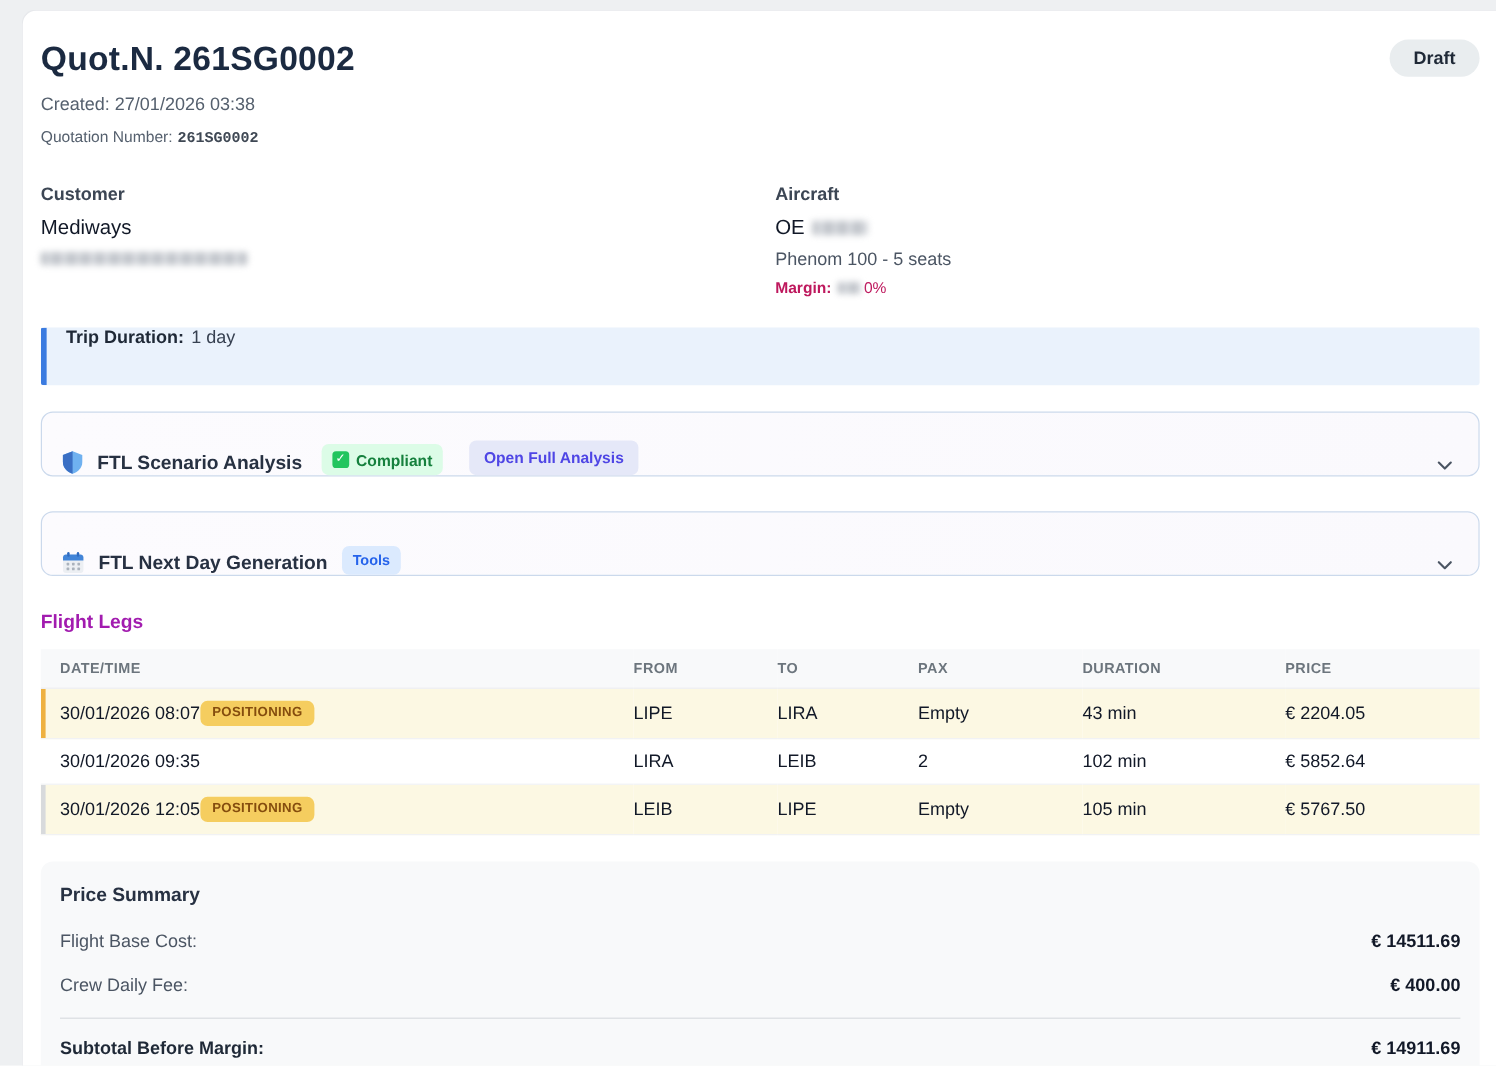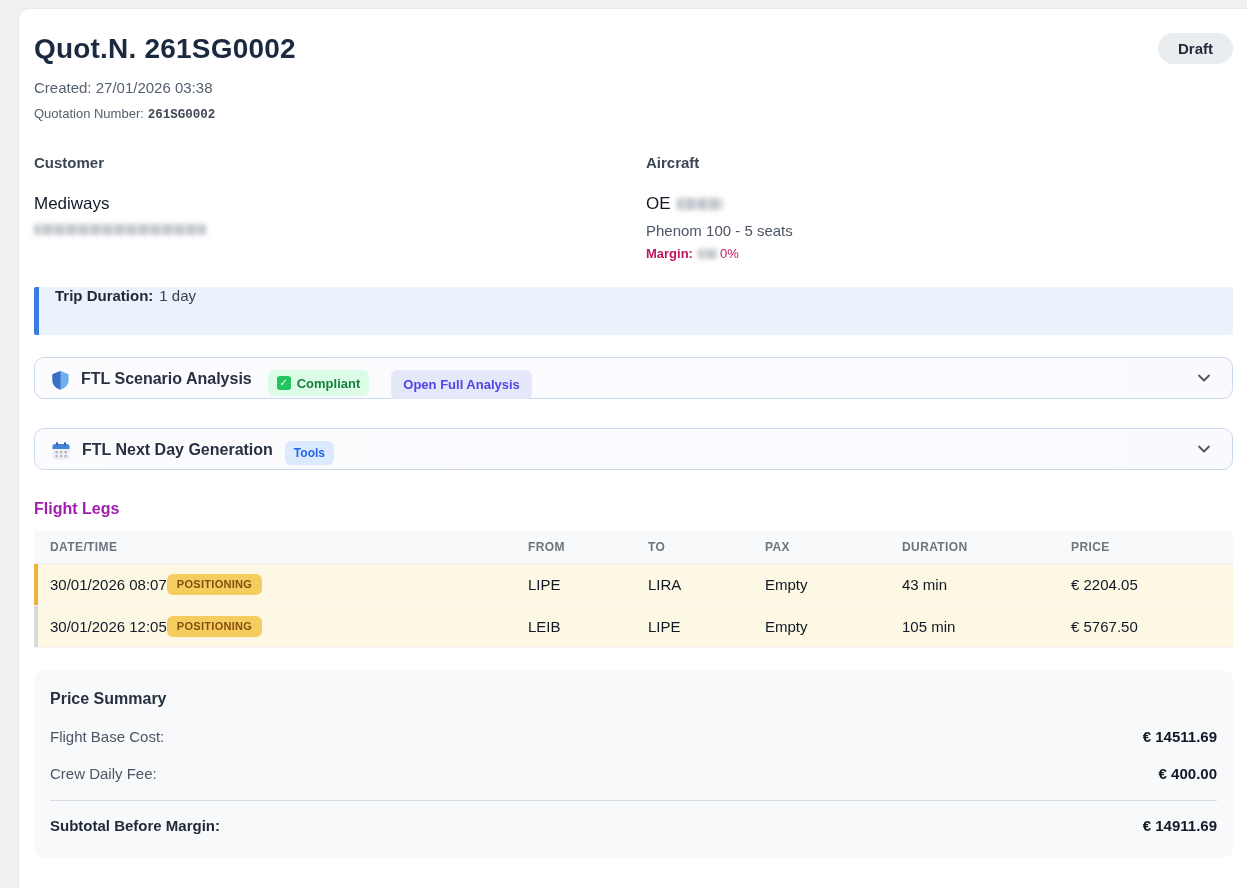--- a/index.html
+++ b/index.html
@@ -30,44 +30,44 @@
   .quot-line { margin-top: 10px; font-size: 13px; color: #55606e; }
   .quot-line .mono {
     font-family: "Liberation Mono", "DejaVu Sans Mono", monospace;
     font-weight: 700; color: #3f4854; margin-left: 4px; font-size: 12.5px;
   }
   
   .two-col { display: flex; margin-top: 32px; }
   .col-left { width: 612px; }
   .col-right { flex: 1; }
   .section-heading { font-size: 15px; font-weight: 700; color: #3c4654; }
-  .big-value { margin-top: 23px; font-size: 17px; color: #111827; display: flex; align-items: center; }
+  .big-value { margin-top: 9px; font-size: 17px; color: #111827; display: flex; align-items: center; }
   .sub-value { margin-top: 8px; font-size: 15px; color: #4b5563; }
   .margin-line { margin-top: 7px; font-size: 13px; color: #be185d; display: flex; align-items: center; }
   .margin-line b { font-weight: 700; margin-right: 5px; }
   .redact {
     display: inline-block; border-radius: 2px; filter: blur(2.5px); opacity: .55;
     background: repeating-linear-gradient(90deg, #8a919c 0 5px, #c6cad1 5px 8px, #9aa1ab 8px 12px);
   }
   .redact.email { width: 172px; height: 11px; margin-top: 10px; }
   .redact.reg { width: 46px; height: 12px; margin-left: 6px; }
   .redact.pct { width: 20px; height: 10px; margin-right: 2px; }
   
   .trip-box {
     margin-top: 26px; height: 48px; background: #eaf2fc;
     border-left: 5px solid #3b7be0; border-radius: 2px;
     display: flex; align-items: flex-start; padding-left: 16px; font-size: 15px;
   }
   .trip-box b { font-weight: 700; color: #1f2937; margin-right: 6px; }
   .trip-box span { color: #374151; }
   
   .ftl-bar {
-    margin-top: 22px; height: 42px; border: 1px solid #cbd9ec; border-radius: 10px;
+    margin-top: 22px; height: 54px; border: 1px solid #cbd9ec; border-radius: 10px;
     background: linear-gradient(90deg, #fcfbfe 0%, #faf9fd 100%);
-    display: flex; align-items: flex-start; padding: 12px 20px 0 16px; cursor: pointer;
+    display: flex; align-items: flex-end; padding: 0 20px 0 16px; cursor: pointer;
   }
   .ftl-bar.second { margin-top: 29px; }
   .ftl-title { font-size: 16px; font-weight: 700; color: #273142; margin-left: 11px; }
   .chip { border-radius: 6px; font-weight: 700; line-height: 1; display: inline-flex; align-items: center; }
   .chip.compliant { background: #dcfce7; color: #15803d; font-size: 13px; padding: 6px 9px; margin-left: 16px; }
   .check-sq {
     width: 14px; height: 14px; background: #22c55e; border-radius: 3px; margin-right: 6px;
     display: inline-flex; align-items: center; justify-content: center;
     color: #fff; font-size: 10px; font-weight: 700;
   }
@@ -218,20 +218,32 @@
               <span>30/01/2026 08:07</span>
               <span class="badge-positioning">POSITIONING</span>
             </span>
           </td>
         <td>LIPE</td>
         <td>LIRA</td>
         <td>Empty</td>
         <td>43 min</td>
         <td>€ 2204.05</td>
       </tr>
+      <tr class="leg-row">
+        <td>
+            <span class="dt-cell">
+              <span>30/01/2026 09:35</span>
+            </span>
+          </td>
+        <td>LIRA</td>
+        <td>LEIB</td>
+        <td>2</td>
+        <td>102 min</td>
+        <td>€ 5852.64</td>
+      </tr>
       <tr class="leg-row pos gray">
         <td>
             <span class="dt-cell">
               <span>30/01/2026 12:05</span>
               <span class="badge-positioning">POSITIONING</span>
             </span>
           </td>
         <td>LEIB</td>
         <td>LIPE</td>
         <td>Empty</td>

